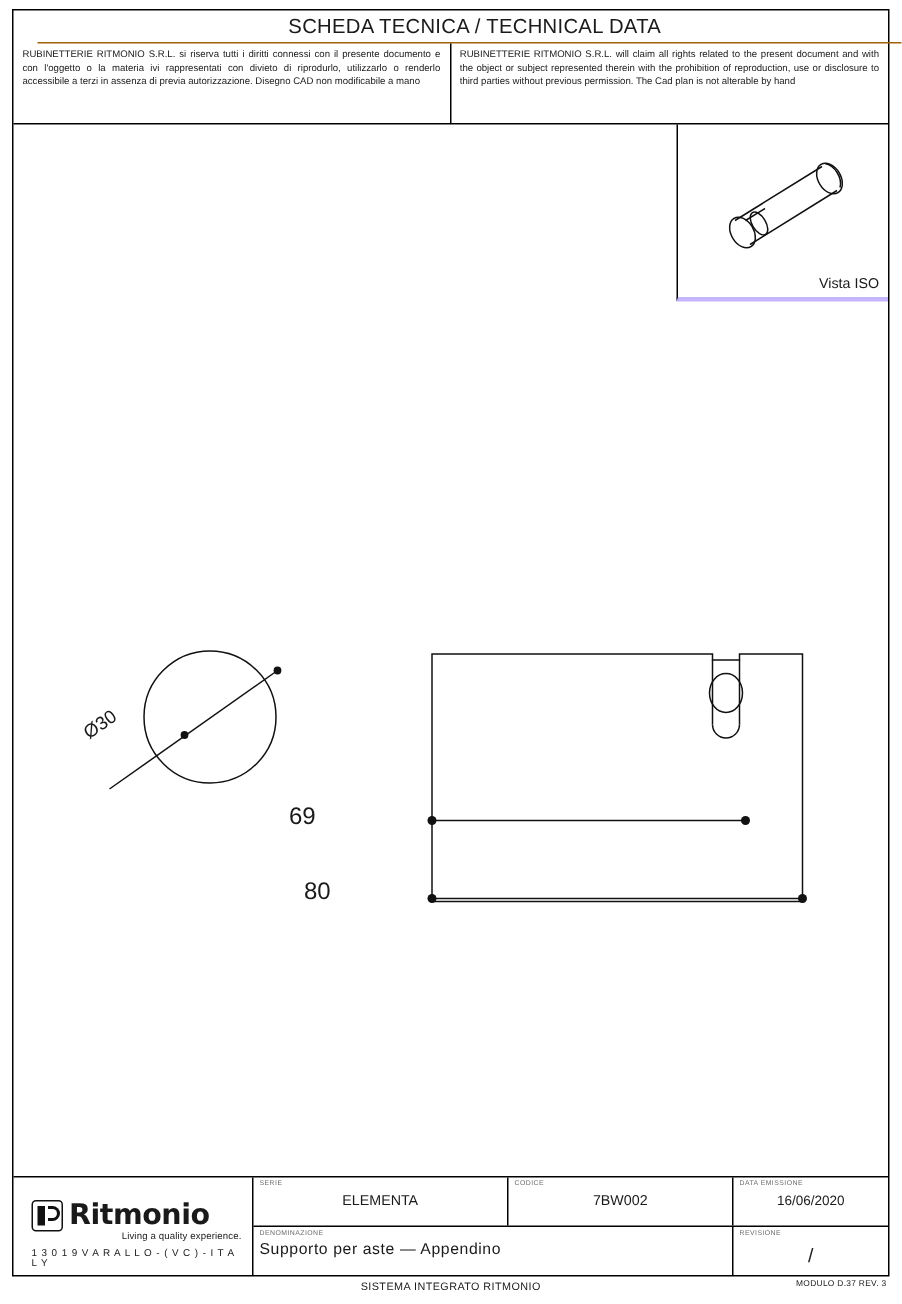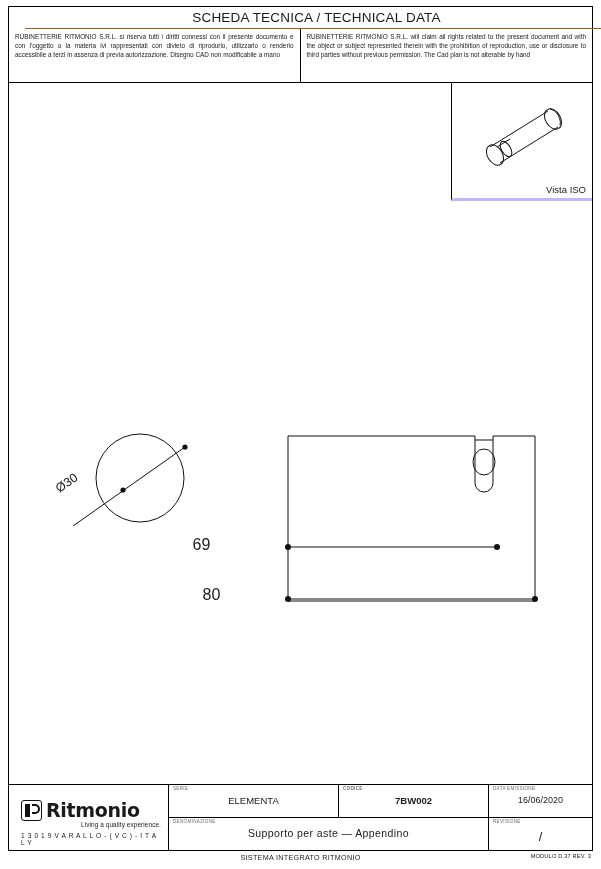--- a/index.html
+++ b/index.html
@@ -133,26 +133,26 @@
     line-height: 1.2;
   }
   .val {
     font-size: 9.5px;
     text-align: center;
     display: block;
     margin-top: 3px;
   }
   .val.small { font-size: 9px; }
   .c-serie { width: 170px; }
-  .c-codice { width: 150px; font-weight: bold; }
+  .c-codice { width: 150px; }
   .c-data { flex: 1; }
   .c-desc { width: 320px; }
   .c-rev { flex: 1; }
   .desc-lines {
-    text-align: center;
+    text-align: left;
     margin-top: 1px;
   }
   .desc-lines div {
     font-size: 10.5px;
     line-height: 1.45;
     letter-spacing: 0.4px;
   }
   .slash {
     text-align: center;
     font-size: 13px;

